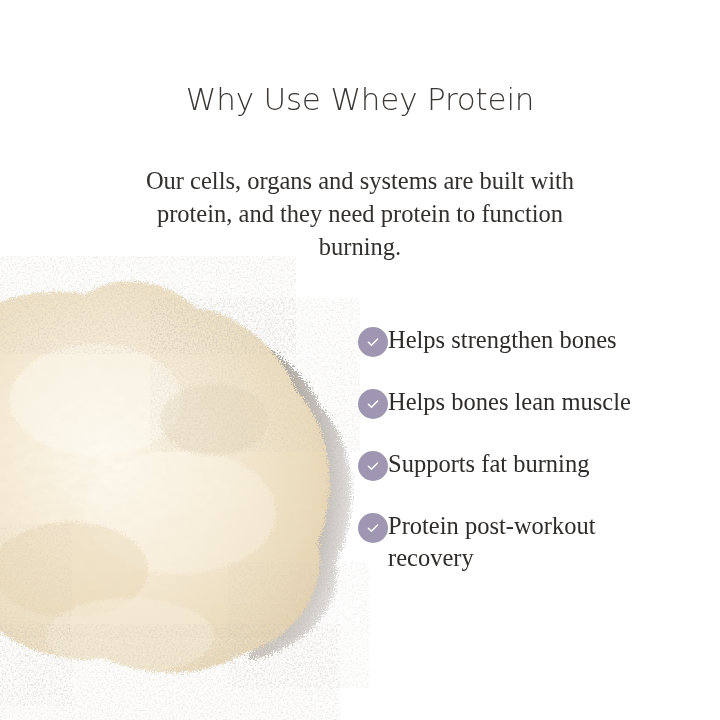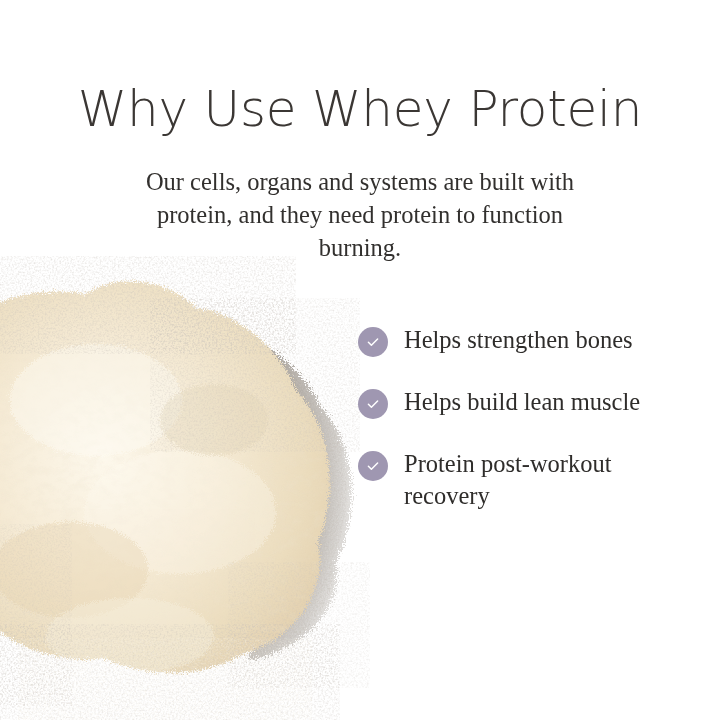--- a/index.html
+++ b/index.html
@@ -23,34 +23,34 @@
     position:absolute;
     left:0; top:0;
     width:720px;
     text-align:center;
     z-index:5;
   }
 
   .page-title {
     font-family:"DejaVu Sans", sans-serif;
     font-weight:300;
-    font-size:50px;
+    font-size:31px;
     letter-spacing:-0.2px;
     color:#3b3734;
     line-height:1;
     margin-top:84px;
     white-space:nowrap;
   }
 
   .page-subtitle {
     font-family:"Liberation Serif", serif;
     font-size:24.5px;
     line-height:33px;
     color:#32302e;
-    margin-top:31px;
+    margin-top:49px;
     padding:0 96px;
   }
   .page-subtitle .sub-line { display:block; }
 
   
   .benefits-list {
     position:absolute;
     left:358px; top:324px;
     width:340px;
     z-index:6;
@@ -74,21 +74,20 @@
     justify-content:center;
     margin-top:3px;
   }
   .check-badge svg { display:block; }
 
   .benefit-label {
     font-family:"Liberation Serif", serif;
     font-size:24.5px;
     line-height:32px;
     color:#2f2d2b;
-    margin-left:16px;
     max-width:282px;
   }
 
   
   .powder-photo {
     position:absolute;
     left:0; top:250px;
     width:370px; height:470px;
     z-index:2;
     overflow:hidden;
@@ -205,23 +204,31 @@
       </span>
       <span class="benefit-label">Helps strengthen bones</span>
     </li>
 
     <li class="benefit-item">
       <span class="check-badge" style="background: rgb(159, 151, 177);">
         <svg width="16" height="16" viewBox="0 0 16 16" aria-hidden="true">
           <path d="M3.4 8.3 L6.4 11.2 L12.6 5.0" fill="none" stroke="#ffffff" stroke-width="1.5" stroke-linecap="round" stroke-linejoin="round"></path>
         </svg>
       </span>
-      <span class="benefit-label">Helps build lean muscle</span>
-    </li>
-
+      <span class="benefit-label">Helps bones lean muscle</span>
+    </li>
+
+    <li class="benefit-item">
+      <span class="check-badge" style="background: rgb(159, 151, 177);">
+        <svg width="16" height="16" viewBox="0 0 16 16" aria-hidden="true">
+          <path d="M3.4 8.3 L6.4 11.2 L12.6 5.0" fill="none" stroke="#ffffff" stroke-width="1.5" stroke-linecap="round" stroke-linejoin="round"></path>
+        </svg>
+      </span>
+      <span class="benefit-label">Supports fat burning</span>
+    </li>
 
     <li class="benefit-item">
       <span class="check-badge" style="background: rgb(159, 151, 177);">
         <svg width="16" height="16" viewBox="0 0 16 16" aria-hidden="true">
           <path d="M3.4 8.3 L6.4 11.2 L12.6 5.0" fill="none" stroke="#ffffff" stroke-width="1.5" stroke-linecap="round" stroke-linejoin="round"></path>
         </svg>
       </span>
       <span class="benefit-label">Protein post-workout recovery</span>
     </li>
 

